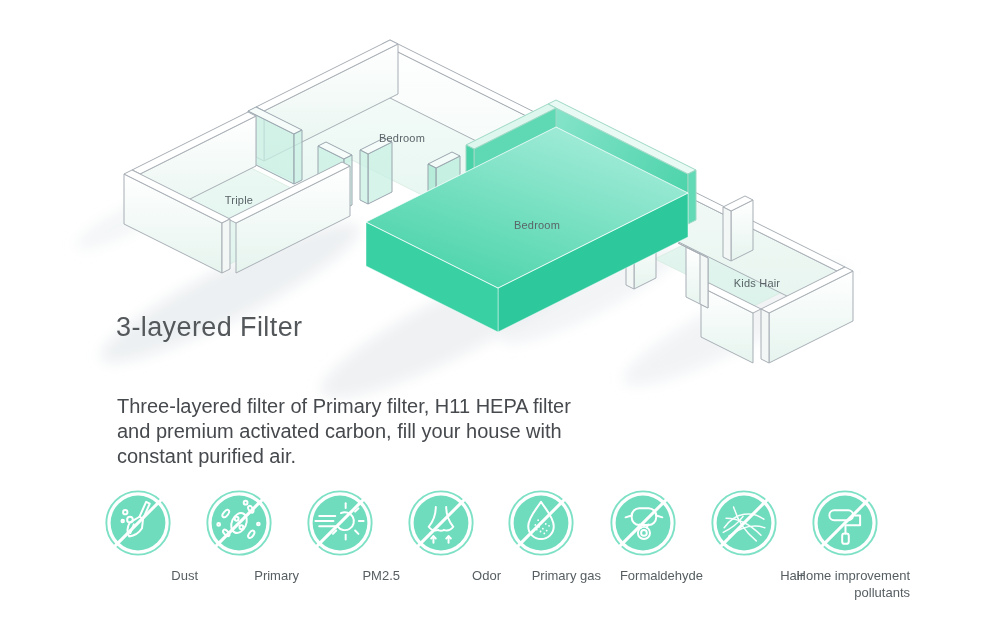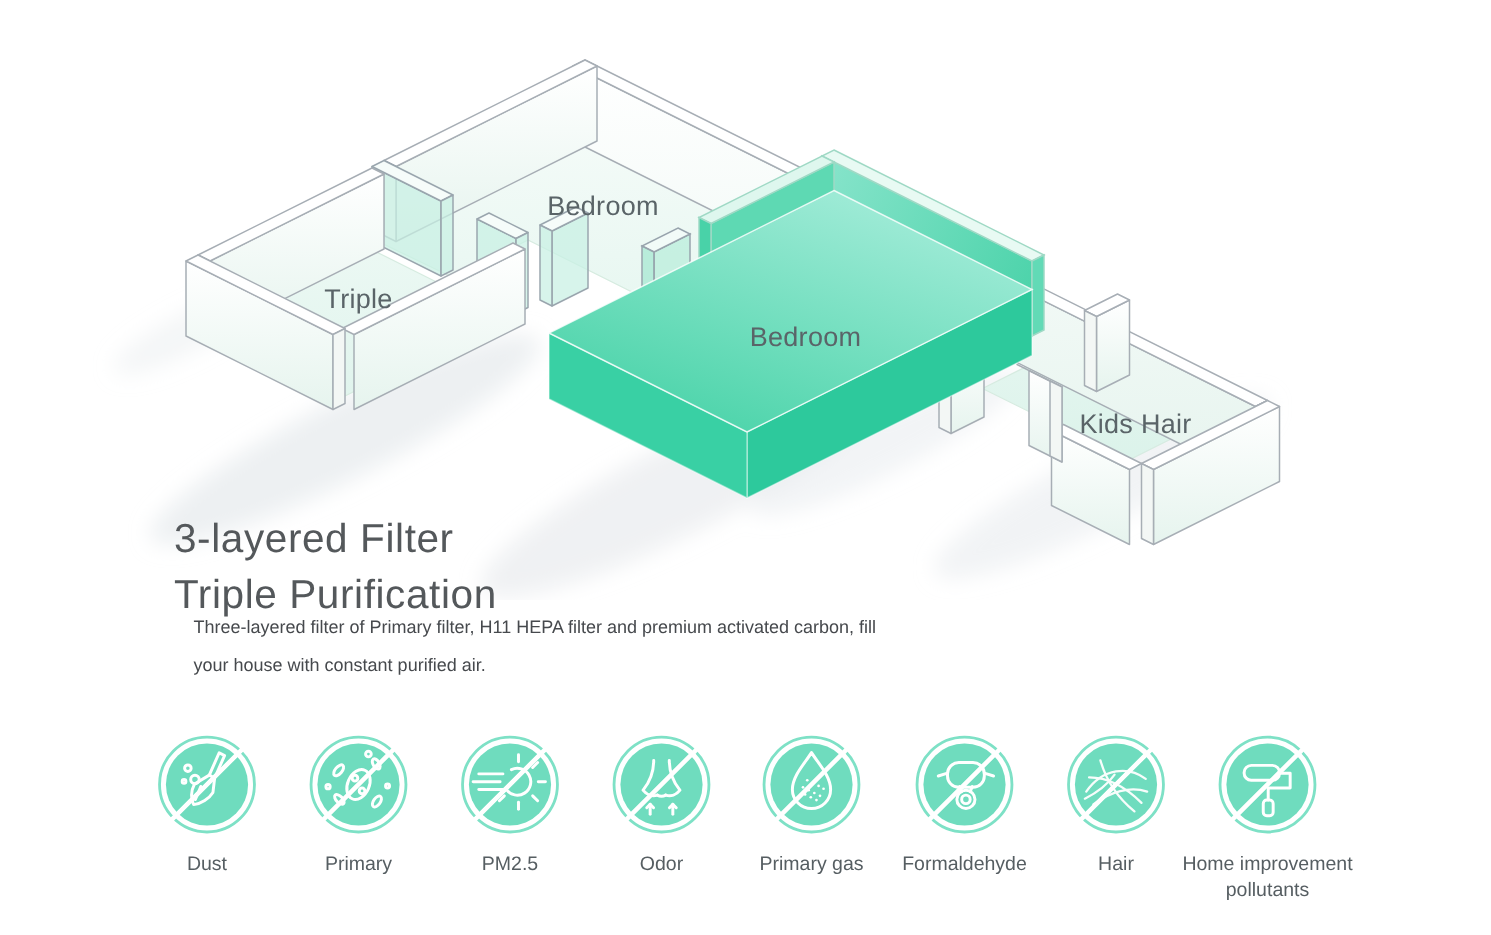--- a/index.html
+++ b/index.html
@@ -1,25 +1,25 @@
 <!DOCTYPE html>
 <html><head>
 <meta charset="utf-8">
 <style>
   html,body{margin:0;padding:0;background:#fff;}
   .stage{position:relative;width:994px;height:623px;background:#ffffff;overflow:hidden;
          font-family:"Liberation Sans","DejaVu Sans",sans-serif;}
   .plan-svg{position:absolute;left:0;top:0;}
-  .room-label{position:absolute;transform:translate(-50%,-50%);font-size:18px;color:#5a6468;
+  .room-label{position:absolute;transform:translate(-50%,-50%);font-size:11px;color:#5a6468;
               letter-spacing:.2px;white-space:nowrap;}
   .heading{position:absolute;left:116px;top:309px;font-size:27px;line-height:37px;font-weight:300;
-           color:#54585b;letter-spacing:.4px;margin-top:32px;}
-  .desc{position:absolute;left:117px;top:394px;width:478px;font-size:12px;line-height:25px;
-        color:#46494d;margin:12px;}
-  .pollutant{position:absolute;top:489px;width:120px;text-align:center;}
+           color:#54585b;letter-spacing:.4px;}
+  .desc{position:absolute;left:117px;top:394px;width:478px;font-size:20px;line-height:25px;
+        color:#46494d;margin:0;}
+  .pollutant{position:absolute;top:489px;width:120px;text-align:right;}
   .pollutant .icon-wrap{display:block;width:68px;height:68px;margin:0 auto;}
   .pollutant .p-label{display:block;margin-top:10px;font-size:13px;line-height:17px;color:#565e62;}
   .glyph{stroke:#ffffff;stroke-width:2.1;fill:none;stroke-linecap:round;stroke-linejoin:round;}
   .glyph-thin{stroke:#ffffff;stroke-width:1.6;fill:none;stroke-linecap:round;opacity:.95;}
   .dot{fill:#ffffff;stroke:none;}
   .slash{stroke:#ffffff;stroke-width:3.2;stroke-linecap:round;}
   .ring{fill:none;stroke:#7ee1c6;stroke-width:2;}
   .disc{fill:#6fdcbe;}
   .w{fill:url(#wf);stroke:#a7aeb5;stroke-width:1;stroke-linejoin:round;}
   .wt{fill:#ffffff;stroke:#a7aeb5;stroke-width:1;stroke-linejoin:round;}
@@ -161,21 +161,20 @@
     </g>
   </svg>
 
   <div class="room-label" style="left: 402px; top: 138px;">Bedroom</div>
   <div class="room-label" style="left: 239px; top: 200px;">Triple</div>
   <div class="room-label" style="left: 537px; top: 225px;">Bedroom</div>
   <div class="room-label" style="left: 757px; top: 283px;">Kids Hair</div>
 
   <div class="heading">
     <div>3-layered Filter</div>
-    <div>Triple Purification</div>
   </div>
   <p class="desc">Three-layered filter of Primary filter, H11 HEPA filter and premium activated carbon, fill your house with constant purified air.</p>
 
   <div>
 
     <div class="pollutant" style="left:78px">
       <svg class="icon-wrap" viewBox="0 0 72 72">
         <circle class="ring" cx="36" cy="36" r="33.5"></circle>
           <circle class="disc" cx="36" cy="36" r="29"></circle>
         <g class="glyph">

